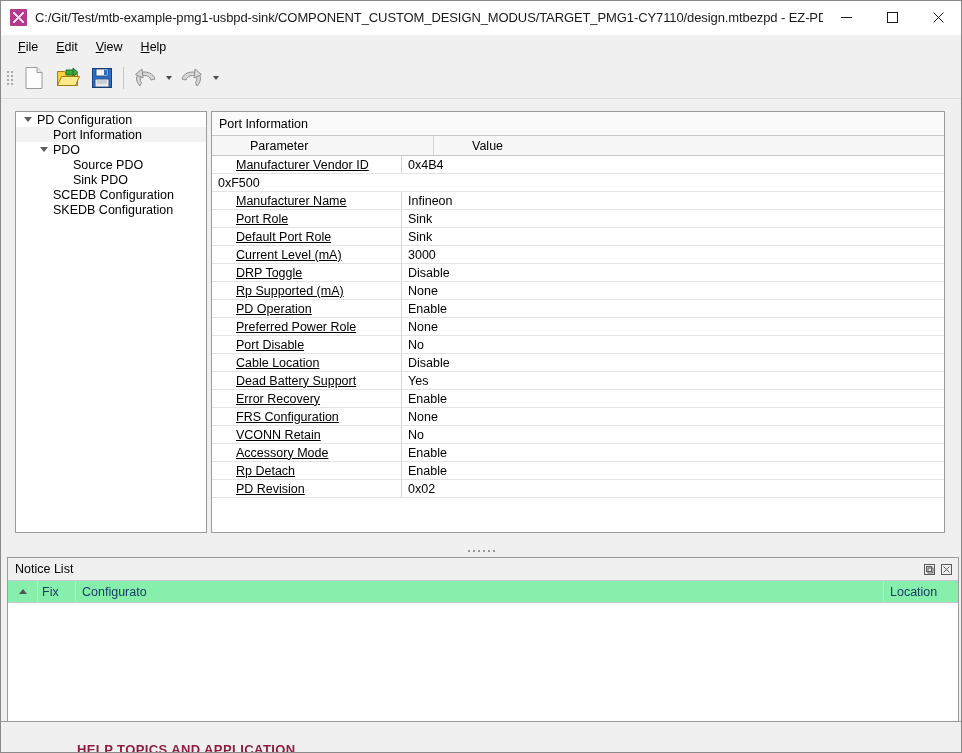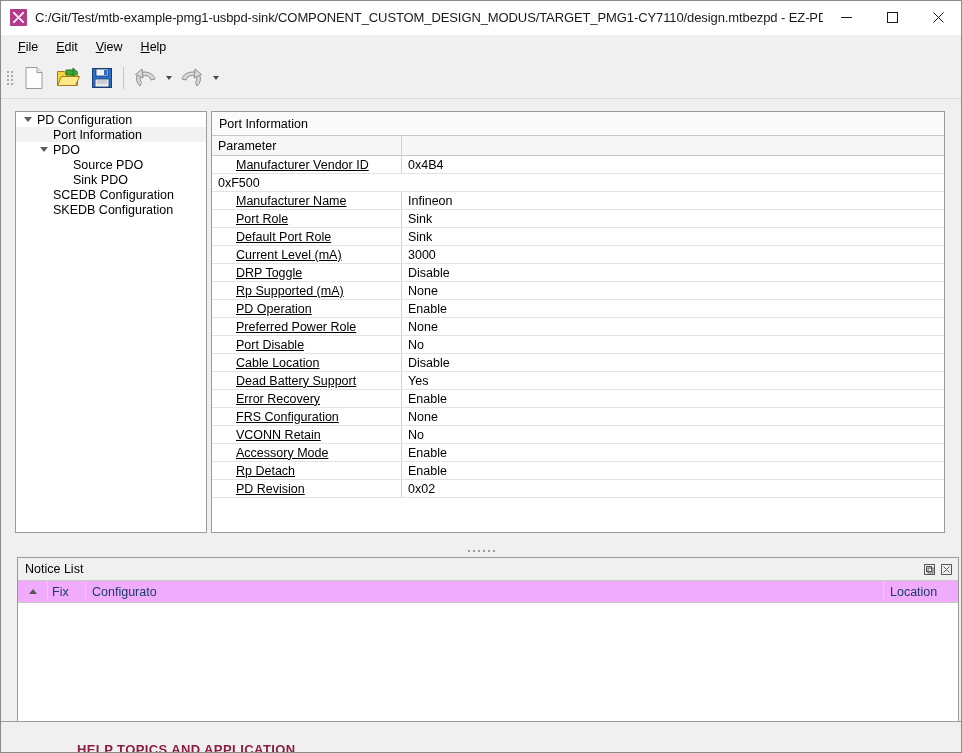--- a/index.html
+++ b/index.html
@@ -191,20 +191,21 @@
     border-bottom: 1px solid #c8c8c8;
     flex: 0 0 auto;
   }
   .gh-cell {
     font-size: 12.5px;
     color: #000;
     display: flex;
     align-items: center;
     padding-left: 6px;
     box-sizing: border-box;
+    margin-left: 32px;
   }
   .gh-param { width: 190px; border-right: 1px solid #d4d4d4; }
   .gh-value { flex: 1 1 auto; }
   .grid-body { flex: 1 1 auto; overflow: hidden; }
   .grid-row {
     height: 18px;
     display: flex;
     border-bottom: 1px solid #e3e3e3;
     box-sizing: border-box;
   }
@@ -239,21 +240,21 @@
   }
   .grip-dots {
     display: flex;
     gap: 3px;
   }
   .grip-dots i { width: 2px; height: 2px; background: #9a9a9a; display: block; }
 
   
   .notice-panel {
     flex: 1 1 auto;
-    margin: 0 2px 0 16px;
+    margin: 0 2px 0 6px;
     border: 1px solid #9b9b9b;
     border-bottom: none;
     background: #ffffff;
     display: flex;
     flex-direction: column;
     min-height: 0;
     box-sizing: border-box;
   }
   .notice-caption {
     height: 22px;
@@ -266,21 +267,21 @@
   }
   .notice-title { font-size: 12.5px; color: #000; flex: 1 1 auto; }
   .cap-btn {
     width: 15px; height: 15px;
     display: flex; align-items: center; justify-content: center;
     margin-left: 2px;
   }
   .notice-header {
     height: 21px;
     display: flex;
-    background: #f0abfc;
+    background: #86efac;
     border-bottom: 1px solid #c8c8c8;
     flex: 0 0 auto;
   }
   .nh-cell {
     font-size: 12.5px;
     color: #1a3d66;
     display: flex;
     align-items: center;
     box-sizing: border-box;
     border-right: 1px solid #d8d8d8;
@@ -443,20 +444,21 @@
         <div class="tree-row">
           <span style="width:36px"></span>
           <span class="tree-label">SKEDB Configuration</span>
         </div>
       </div>
 
       <div class="table-panel">
         <div class="panel-caption">Port Information</div>
         <div class="grid-header">
           <div class="gh-cell gh-param">Parameter</div>
+          <div class="gh-cell gh-value">Value</div>
         </div>
         <div class="grid-body" id="grid-body">
             <div class="grid-row">
               <div class="gr-param">Manufacturer Vendor ID</div>
               <div class="gr-value">0x4B4</div>
             </div>
             <div class="grid-row">
               <div class="gr-value">0xF500</div>
             </div>
             <div class="grid-row">

